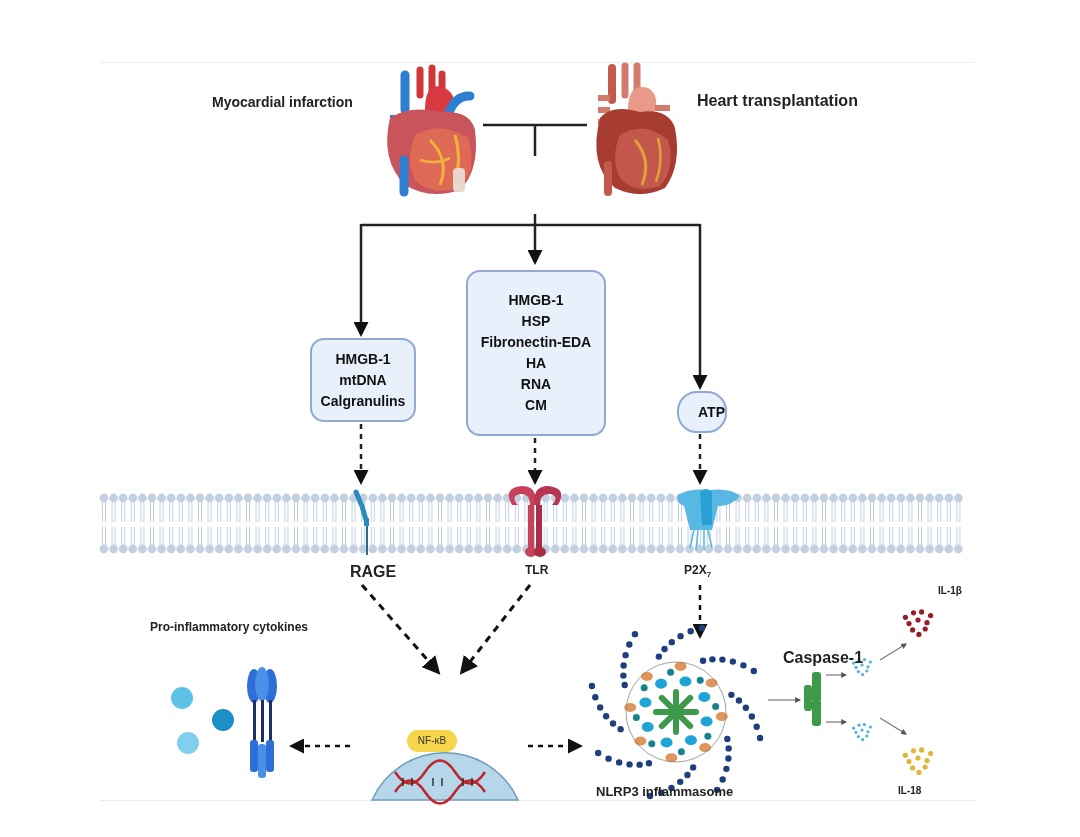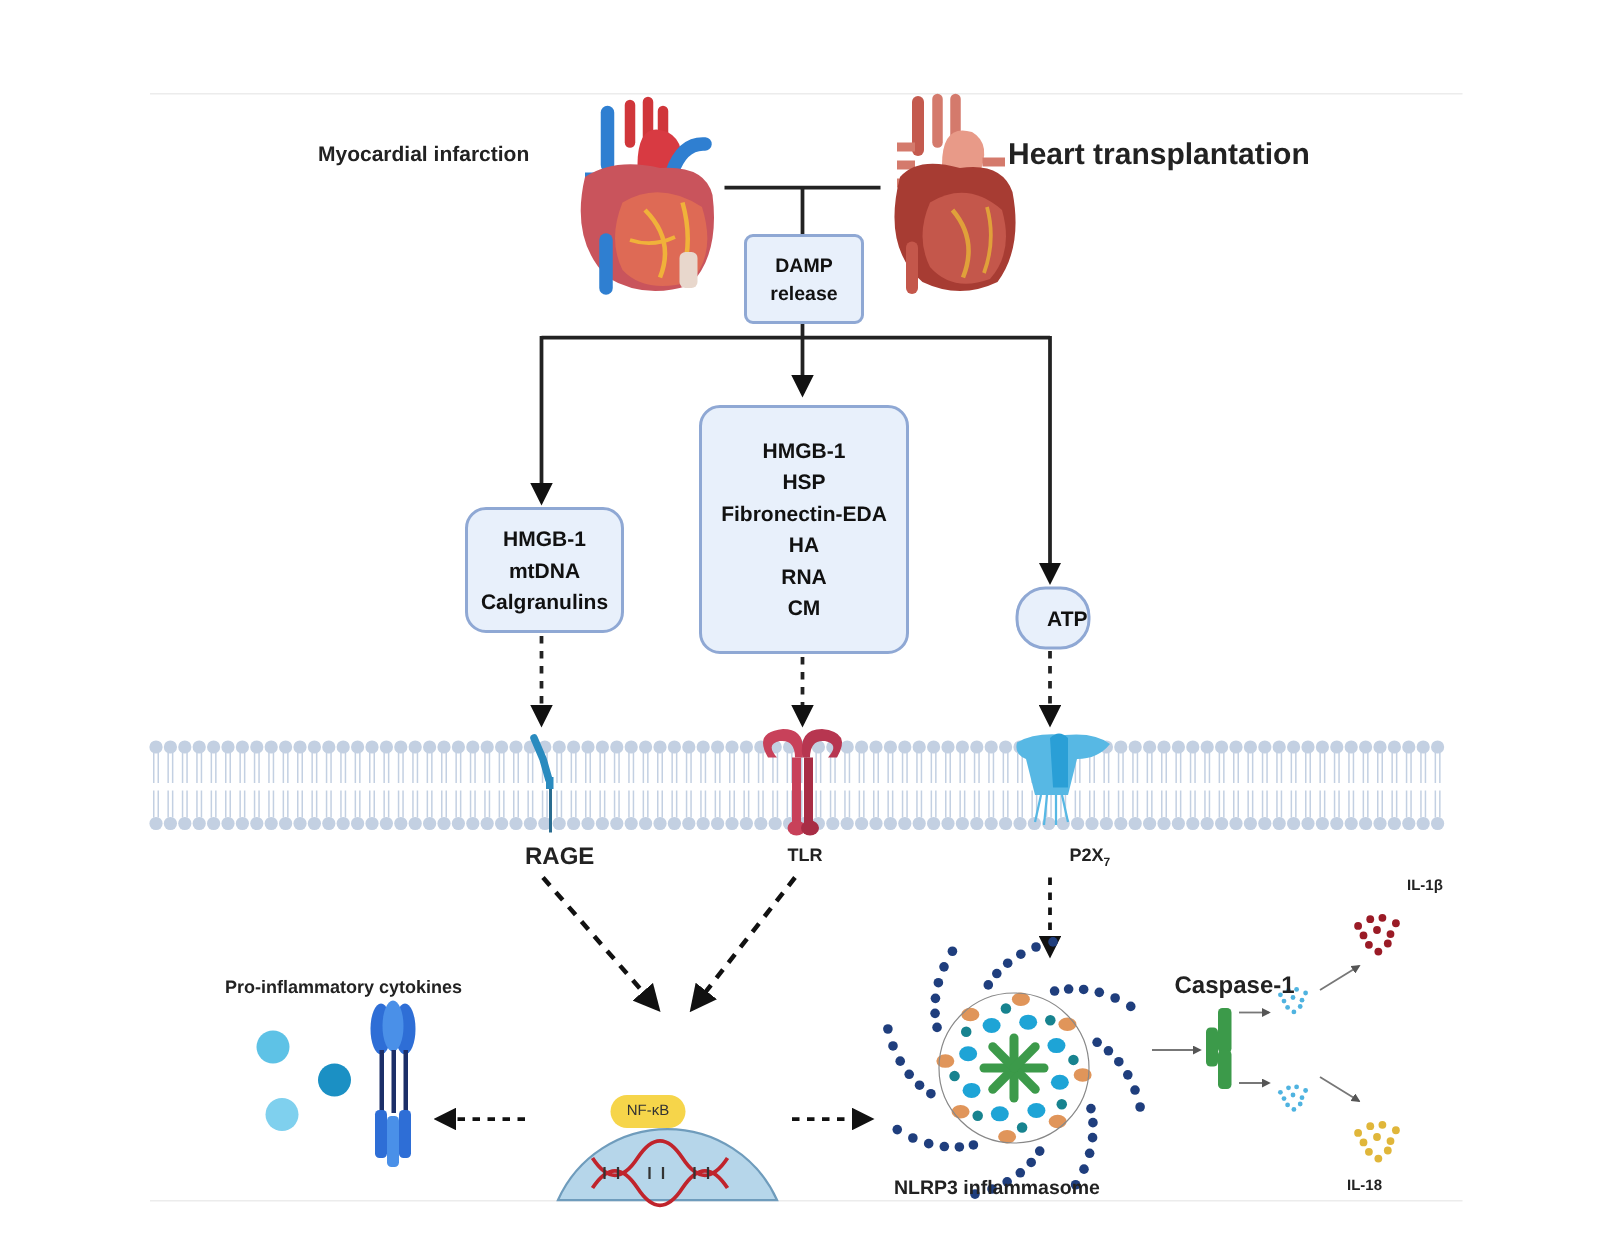--- a/index.html
+++ b/index.html
@@ -11,21 +11,21 @@
 </style>
 </head>
 <body>
 
 <div id="stage">
 
   <div style="position:absolute;left:100px;top:62px;width:875px;height:1px;background:#ececec;"></div>
   <div style="position:absolute;left:100px;top:800px;width:875px;height:1px;background:#ececec;"></div>
 
   <div class="lbl" style="left:212px;top:94px;font-size:14px;">Myocardial infarction</div>
-  <div class="lbl" style="left:672px;top:92px;font-size:20px;">Heart transplantation</div>
+  <div class="lbl" style="left:697px;top:92px;font-size:16px;">Heart transplantation</div>
 
   <svg width="1080" height="837" style="position:absolute;left:0;top:0;">
     <defs>
       <marker id="ah" viewBox="0 0 10 10" refX="8" refY="5" markerWidth="6" markerHeight="6" orient="auto">
         <path d="M0,0 L10,5 L0,10 z" fill="#111"></path>
       </marker>
       <marker id="ahs" viewBox="0 0 10 10" refX="8" refY="5" markerWidth="5" markerHeight="5" orient="auto">
         <path d="M0,0 L10,5 L0,10 z" fill="#555"></path>
       </marker>
     </defs>
@@ -820,48 +820,44 @@
           <circle cx="913.5" cy="750.8" r="2.6" fill="#e0b63a"></circle>
           <circle cx="925.2" cy="767" r="2.6" fill="#e0b63a"></circle>
           <circle cx="912.6" cy="767.9" r="2.6" fill="#e0b63a"></circle>
           <circle cx="930.6" cy="753.5" r="2.6" fill="#e0b63a"></circle>
           <circle cx="905.4" cy="755.3" r="2.6" fill="#e0b63a"></circle>
           <circle cx="918.9" cy="772.4" r="2.6" fill="#e0b63a"></circle>
         </g>
     </g>
   </svg>
 
-  <div class="box" style="left:496px;top:156px;width:76px;height:56px;border-radius:6px;font-size:13px;line-height:19px;">
-    <span>DAMP</span>
-    <span>release</span>
-  </div>
 
   <div class="box" style="left:310px;top:338px;width:102px;height:80px;">
     <span>HMGB-1</span>
     <span>mtDNA</span>
     <span>Calgranulins</span>
   </div>
   <div class="box" style="left:466px;top:270px;width:136px;height:162px;">
     <span>HMGB-1</span>
     <span>HSP</span>
     <span>Fibronectin-EDA</span>
     <span>HA</span>
     <span>RNA</span>
     <span>CM</span>
   </div>
   <div class="box" style="left:677px;top:391px;width:46px;height:38px;border-radius:20px;align-items:flex-end;">
     <span>ATP</span>
   </div>
 
   <div class="lbl" style="left:350px;top:563px;font-size:16px;">RAGE</div>
   <div class="lbl" style="left:525px;top:563px;font-size:12px;">TLR</div>
-  <div class="lbl" style="left:684px;top:563px;font-size:12px;margin-left:29px;">
+  <div class="lbl" style="left:684px;top:563px;font-size:12px;">
     <span>P2X</span><sub style="font-size:8px;">7</sub>
   </div>
 
-  <div class="lbl" style="left:150px;top:651px;font-size:12px;">Pro-inflammatory cytokines</div>
+  <div class="lbl" style="left:150px;top:620px;font-size:12px;">Pro-inflammatory cytokines</div>
   <div class="lbl" style="left:407px;top:735px;width:50px;text-align:center;font-size:10px;font-weight:normal;color:#333;">NF-κB</div>
   <div class="lbl" style="left:596px;top:784px;font-size:13px;">NLRP3 inflammasome</div>
   <div class="lbl" style="left:783px;top:649px;font-size:16px;">Caspase-1</div>
   <div class="lbl" style="left:898px;top:585px;font-size:10px;padding-left:40px;">IL-1β</div>
   <div class="lbl" style="left:898px;top:785px;font-size:10px;">IL-18</div>
 
 </div>
 
 </body></html>

